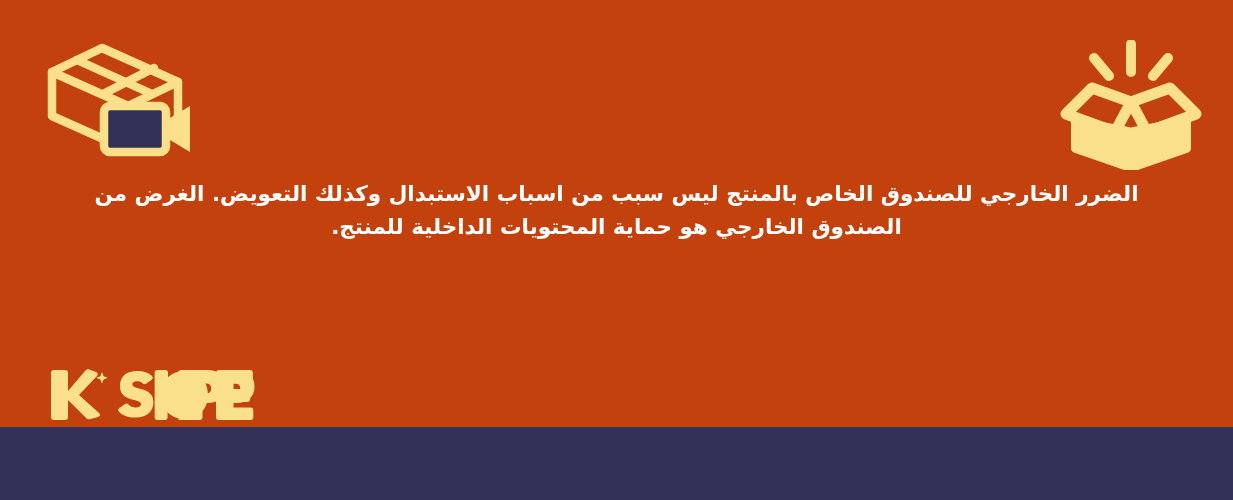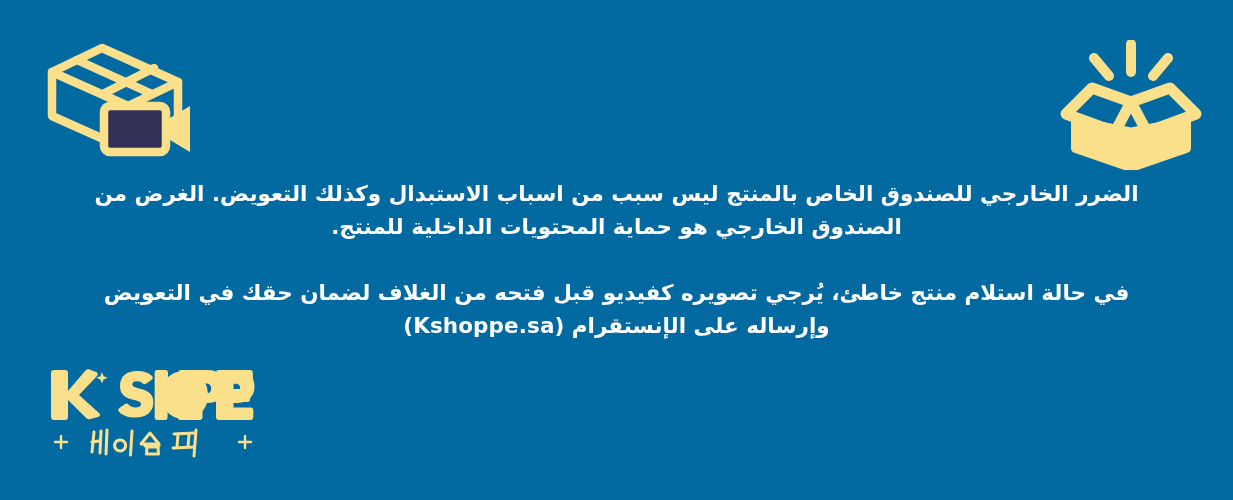--- a/index.html
+++ b/index.html
@@ -8,22 +8,22 @@
     padding: 0;
     background: #343158;
   }
   body {
     font-family: "DejaVu Sans", "Liberation Sans", sans-serif;
   }
 
   .banner {
     position: relative;
     width: 1233px;
-    height: 500px;
-    background: #0369a1;
+    height: 427px;
+    background: #c2410c;
     overflow: hidden;
     margin-left: 8px;
   }
 
   
   .icon-box-video {
     position: absolute;
     left: 44px;
     top: 42px;
     width: 150px;
@@ -138,23 +138,20 @@
         <path d="M24 82 L24 108 L76 126 L76 92 Z" stroke-width="10"></path>
 
         <path d="M134 82 L134 108 L82 126 L82 92 Z" stroke-width="10"></path>
       </g>
     </svg>
   </div>
 
   <div class="copy">
     <p class="para para-1">الضرر الخارجي للصندوق الخاص بالمنتج ليس سبب من اسباب الاستبدال وكذلك التعويض. الغرض من الصندوق الخارجي هو حماية المحتويات الداخلية للمنتج.</p>
 
-    <p class="para para-2">
-      <span>في حالة استلام منتج خاطئ، يُرجي تصويره كفيديو قبل فتحه من الغلاف لضمان حقك في التعويض وإرساله على الإنستقرام </span><span class="latin">(Kshoppe.sa)</span>
-    </p>
   </div>
 
   <div class="logo">
     <span class="sr-only">KSHOPPE</span>
     <span class="sr-only">케이숍피</span>
 
     <svg class="logo-word" viewBox="0 0 216 62" aria-hidden="true">
       <g fill="#FBE08C">
 
         <path d="M8 8 h11 c2 0 3 1 3 3 v18 l17-20 c1.5-1.8 3-2 5-1.3 l6 2.2 c2 0.8 2.3 2.4 1 4 L33 33 l20 18 c1.8 1.6 1.3 3.4-1 4 l-7.5 2 c-2 0.5-3.4 0-4.6-1.3 L22 38 v17 c0 2-1 3-3 3 H8 c-2 0-3-1-3-3 V11 c0-2 1-3 3-3 z"></path>

